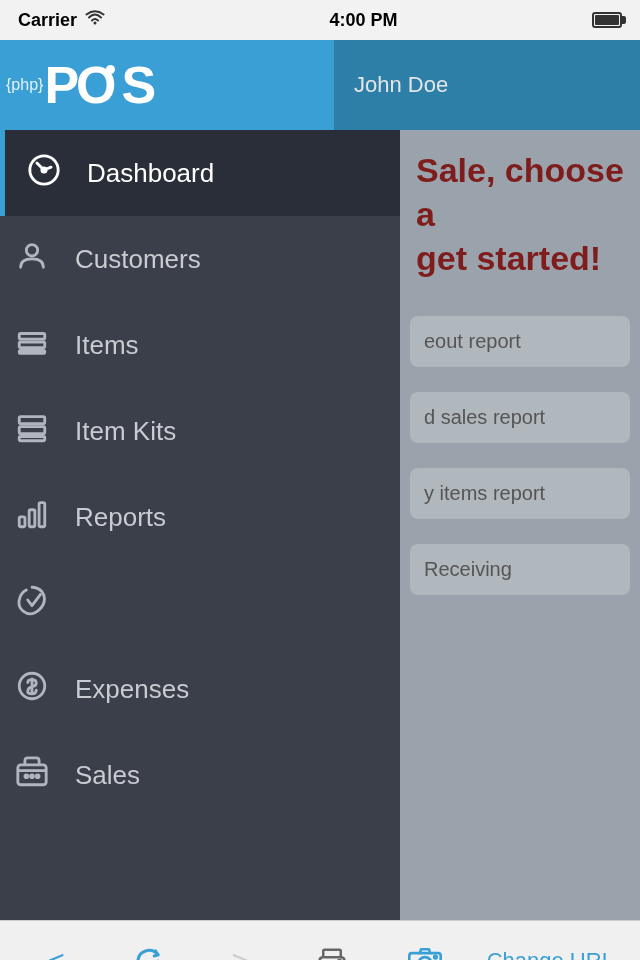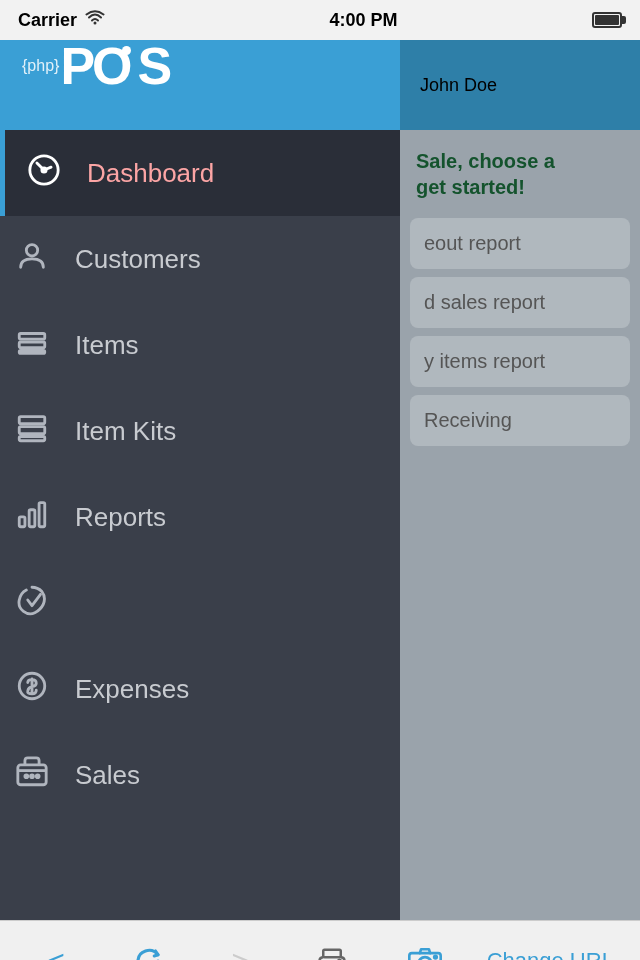--- a/index.html
+++ b/index.html
@@ -55,38 +55,38 @@
 
     
     .header {
       width: 640px;
       height: 90px;
       background: #3a9fd5;
       display: flex;
       align-items: center;
     }
     .header-left {
-      width: 400px;
+      width: 334px;
       height: 90px;
       background: #3a9fd5;
       display: flex;
-      align-items: flex-start;
-      padding-left: 22px;
+      align-items: center;
+      padding-left: 6px;
     }
     .header-right {
       flex: 1;
       background: #2e7fa8;
       height: 90px;
       display: flex;
       align-items: center;
       padding-left: 20px;
     }
     .header-username {
-      color: #000000;
-      font-size: 18px;
+      color: #e5e5e5;
+      font-size: 22px;
       font-weight: 400;
     }
 
     
     .main-layout {
       display: flex;
       width: 640px;
       height: 790px; 
     }
 
@@ -118,48 +118,48 @@
       text-align: center;
       color: #b0b5be;
       font-size: 26px;
     }
     .sidebar-label {
       color: #c8cbd0;
       font-size: 26px;
       font-weight: 400;
     }
     .sidebar-item.active .sidebar-label {
-      color: #fca5a5;
+      color: #ffffff;
     }
     .sidebar-item.active .sidebar-icon {
       color: white;
     }
 
     
     .content-panel {
       flex: 1;
       background: #9aa3ab;
       overflow: hidden;
       position: relative;
     }
     .content-header {
       background: #9aa3ab;
       padding: 18px 16px 10px;
     }
     .content-title {
-      color: #14532d;
-      font-size: 20px;
+      color: #7f1d1d;
+      font-size: 34px;
       font-weight: 600;
       line-height: 1.3;
     }
     .report-button {
       background: #b0b8be;
       border-radius: 8px;
       padding: 14px 14px;
-      margin: 8px 10px;
+      margin: 25px 10px;
       color: #555;
       font-size: 20px;
       cursor: pointer;
     }
 
     
     .toolbar {
       width: 640px;
       height: 80px;
       background: #f0f0f0;

